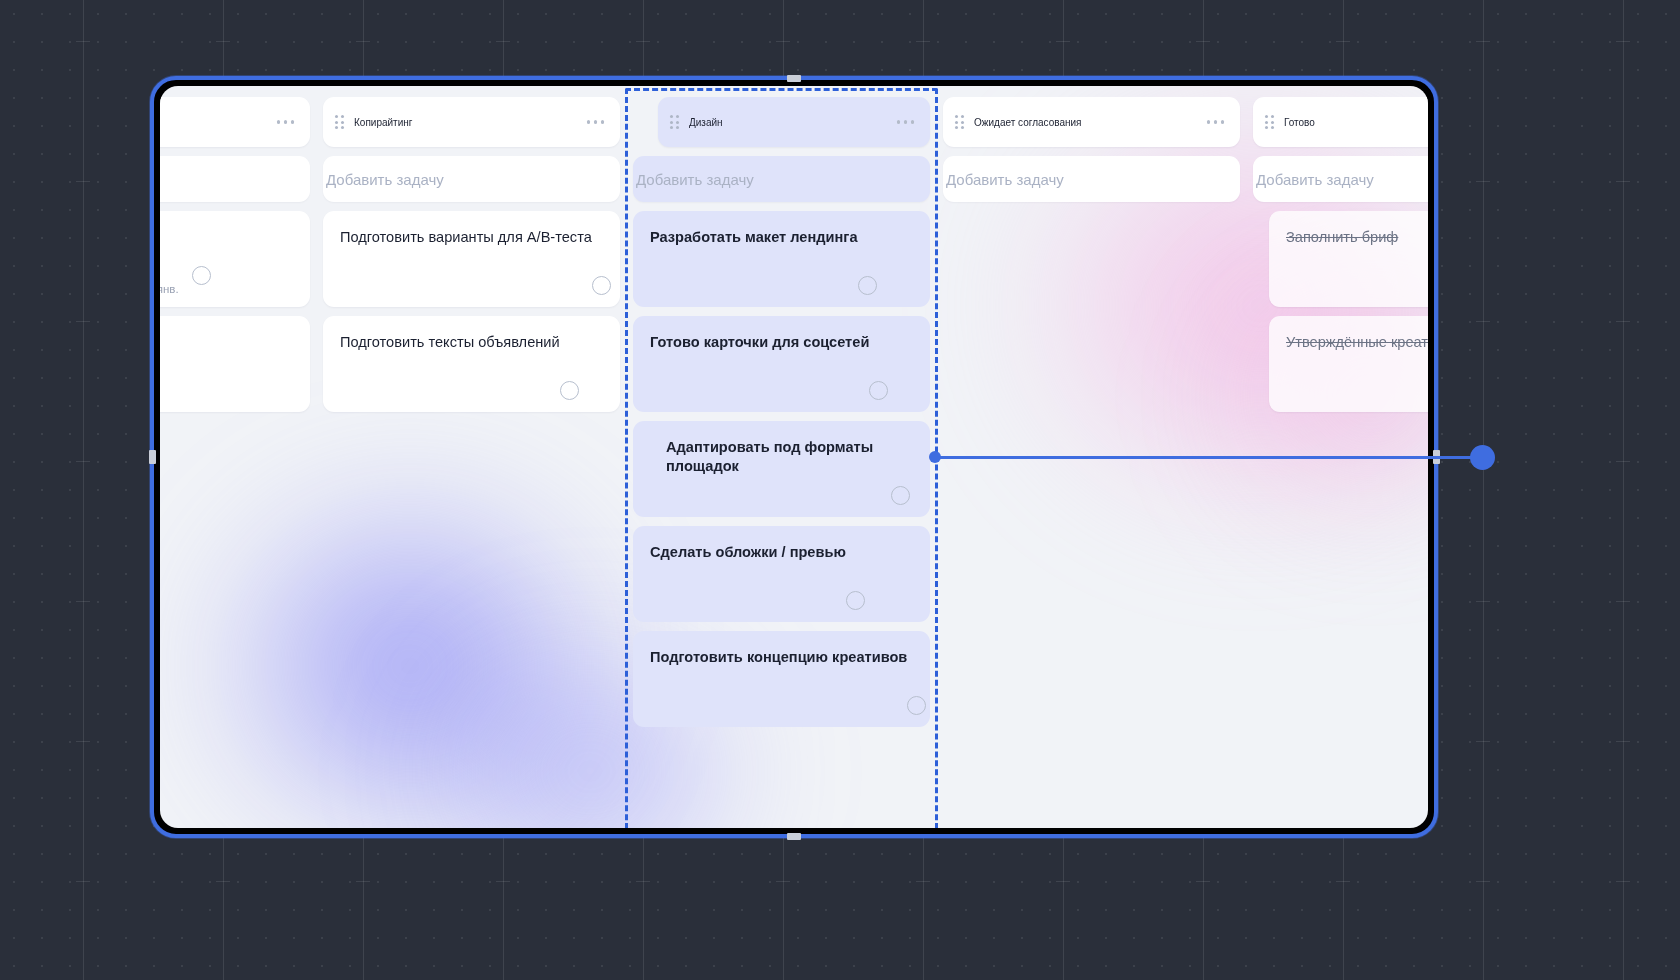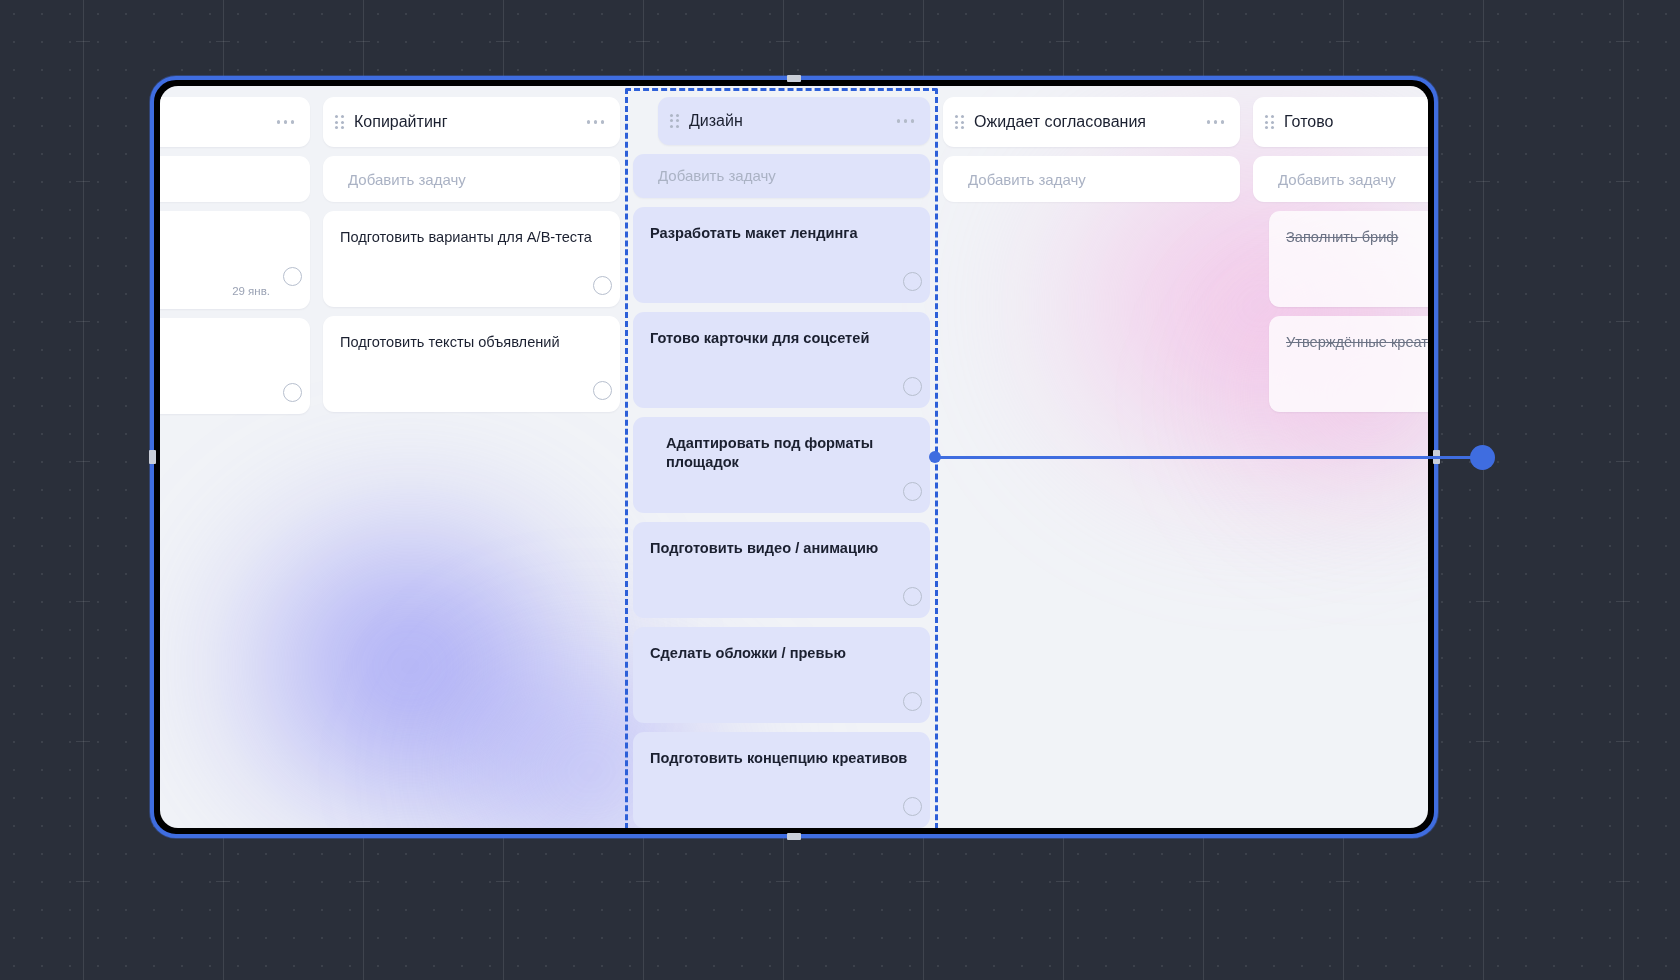--- a/index.html
+++ b/index.html
@@ -137,56 +137,56 @@
     display: grid;
     grid-template-columns: 3px 3px;
     grid-template-rows: 3px 3px 3px;
     gap: 2.5px 3px;
     flex: 0 0 auto;
     margin-right: 10px;
   }
   .drag-dots i { display: block; width: 3px; height: 3px; border-radius: 50%; background: #aeb6c6; }
 
   .col-title {
-    font-size: 16px;
+    font-size: 10px;
     color: #1b2030;
     font-weight: 400;
     white-space: nowrap;
     flex: 1 1 auto;
     overflow: hidden;
   }
   .col-menu {
     display: flex; gap: 3.5px; align-items: center;
     flex: 0 0 auto; padding-left: 8px;
   }
   .col-menu i { width: 3.5px; height: 3.5px; border-radius: 50%; background: #b3bbc9; display: block; }
 
   .add-task {
     background: #ffffff;
     border-radius: 11px;
     height: 46px;
     display: flex; align-items: center;
-    padding: 0 25px;
+    padding: 0 3px;
     font-size: 15px;
     color: #aab2c4;
     box-shadow: 0 1px 2px rgba(20,28,60,0.04);
   }
   .column.selected .add-task { background: #dfe3fa; }
 
   .cards { display: flex; flex-direction: column; gap: 9px; }
 
   .card {
     position: relative;
     background: #ffffff;
     border-radius: 11px;
     min-height: 96px;
-    padding: 17px 8px 12px 17px;
+    padding: 17px 20px 12px 17px;
     box-shadow: 0 1px 2px rgba(20,28,60,0.05);
     display: flex;
-    flex-direction: column;
+    flex-direction: row;
   }
   .column.selected .card { background: #dfe3fa; box-shadow: none; font-weight: bold; }
   .column.done .card { background: rgba(255,255,255,0.78); margin-left: 16px; }
 
   .card-title {
     font-size: 14.6px;
     line-height: 1.28;
     color: #1b2030;
     white-space: nowrap;
   }
@@ -345,26 +345,20 @@
                   <span class="checkbox-circle"></span>
                 </div>
               </div>
               <div class="card">
                 <div class="card-title wrap">Адаптировать под форматы площадок</div>
                 <div class="card-foot">
                   <span class="checkbox-circle"></span>
                 </div>
               </div>
               <div class="card">
-                <div class="card-title">Подготовить видео / анимацию</div>
-                <div class="card-foot">
-                  <span class="checkbox-circle"></span>
-                </div>
-              </div>
-              <div class="card">
                 <div class="card-title">Сделать обложки / превью</div>
                 <div class="card-foot">
                   <span class="checkbox-circle"></span>
                 </div>
               </div>
               <div class="card">
                 <div class="card-title">Подготовить концепцию креативов</div>
                 <div class="card-foot">
                   <span class="checkbox-circle"></span>
                 </div>

